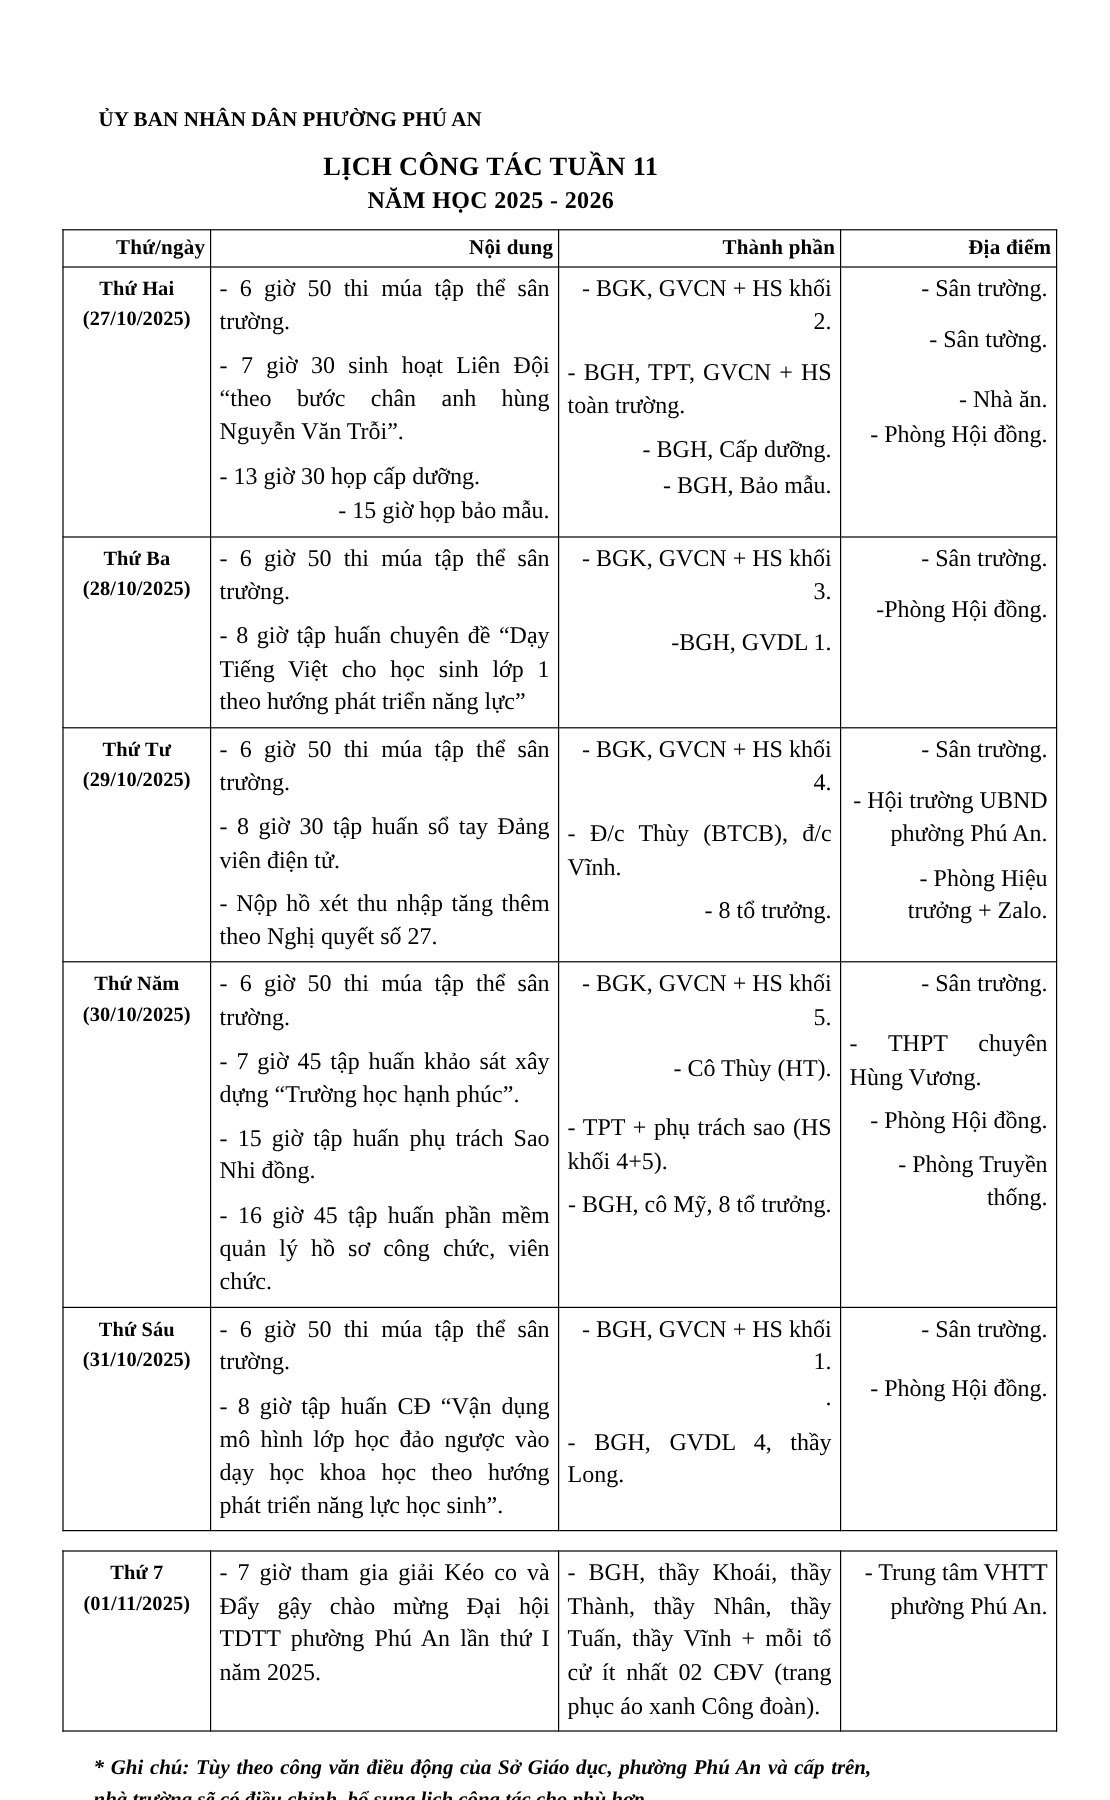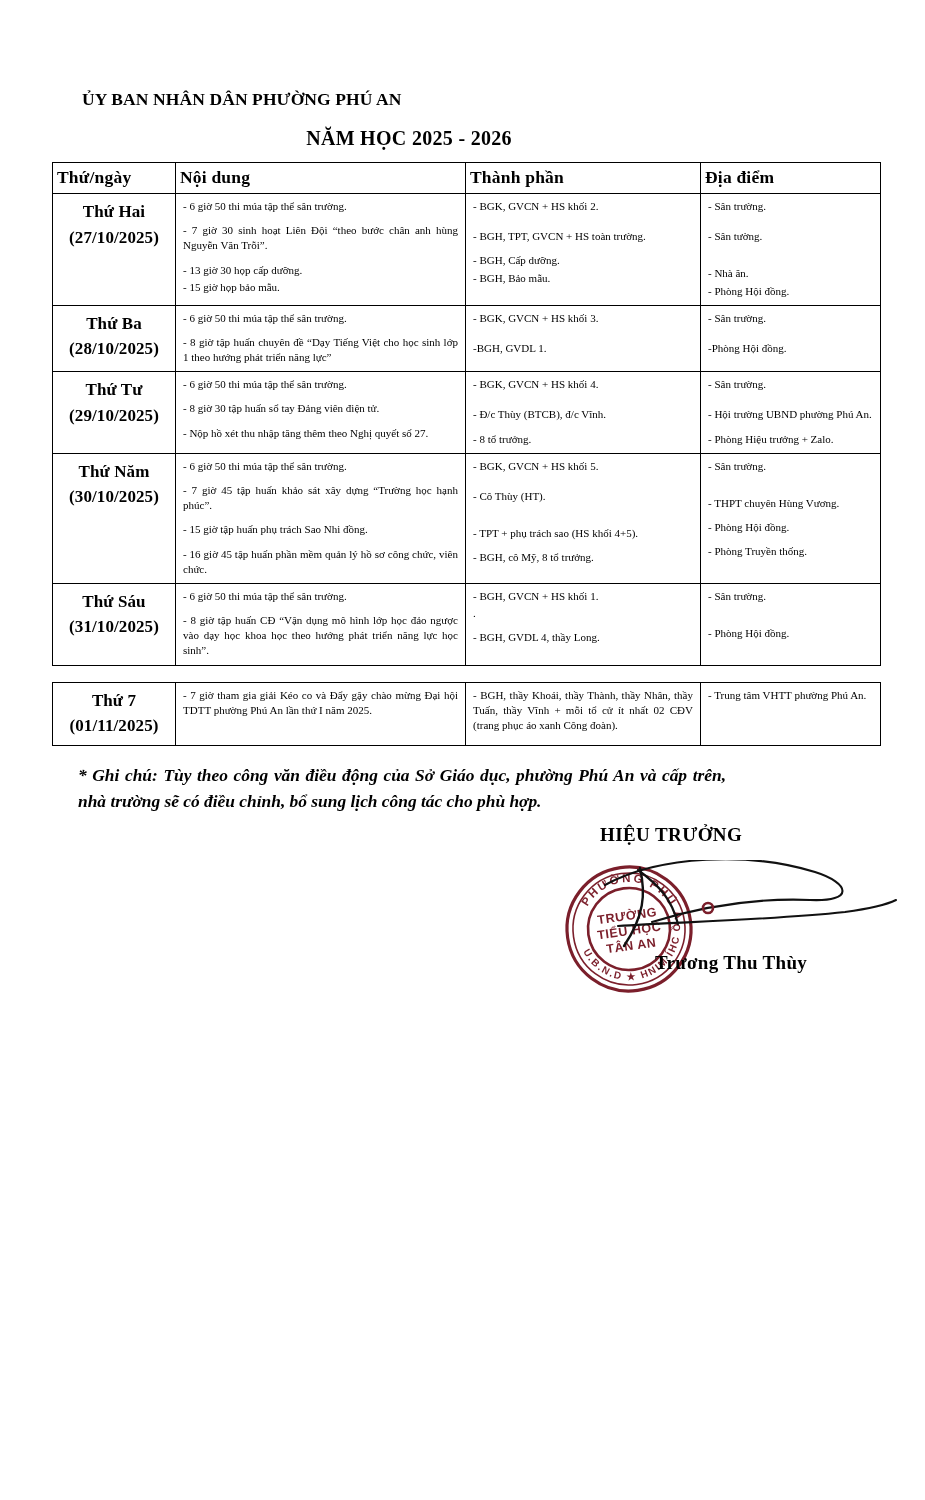--- a/index.html
+++ b/index.html
@@ -70,21 +70,21 @@
   }
   table.sched.second { margin-top: 16px; }
 
   table.sched th,
   table.sched td {
     border: 1.6px solid #000;
     vertical-align: top;
     padding: 5px 7px 6px 7px;
   }
   table.sched th {
-    text-align: left;
+    text-align: right;
     vertical-align: middle;
     font-size: 17.5px;
     font-weight: 700;
     padding: 4px 4px 5px 4px;
     letter-spacing: 0.2px;
     white-space: nowrap;
   }
 
   col.c-day   { width: 123px; }
   col.c-cont  { width: 290px; }
@@ -96,34 +96,34 @@
     vertical-align: middle;
     font-size: 17px;
     font-weight: 700;
     line-height: 1.5;
     letter-spacing: 0.1px;
   }
   td.day .dname { display: block; }
   td.day .ddate { display: block; }
 
   td.cell {
-    font-size: 11px;
+    font-size: 20px;
     line-height: 1.38;
     text-align: justify;
     text-justify: inter-word;
     hyphens: none;
   }
   td.cell p {
     margin: 0 0 9px 0;
   }
   td.cell p:last-child { margin-bottom: 0; }
   td.cell p.tight { margin-bottom: 2px; }
   td.cell p.gap-lg { margin-bottom: 22px; }
   td.cell p.gap-md { margin-bottom: 15px; }
-  td.cell p.nojust { text-align: left; }
+  td.cell p.nojust { text-align: right; }
 
   
   .note {
     margin: 16px 0 0 0;
     padding: 0 60px 0 78px;
     font-size: 17.4px;
     font-weight: 700;
     font-style: italic;
     line-height: 1.52;
     text-align: justify;
@@ -176,20 +176,21 @@
 </style>
 </head>
 <body>
 
 <div class="page">
 
   <div class="header-block">
     <div class="org-line">ỦY BAN NHÂN DÂN PHƯỜNG PHÚ AN</div>
 
     <div class="title-block">
+      <div class="doc-title">LỊCH CÔNG TÁC TUẦN 11</div>
       <div class="doc-subtitle">NĂM HỌC 2025 - 2026</div>
     </div>
   </div>
 
   <div class="table-wrap">
     <table class="sched">
       <colgroup>
         <col class="c-day">
           <col class="c-cont">
           <col class="c-part">

